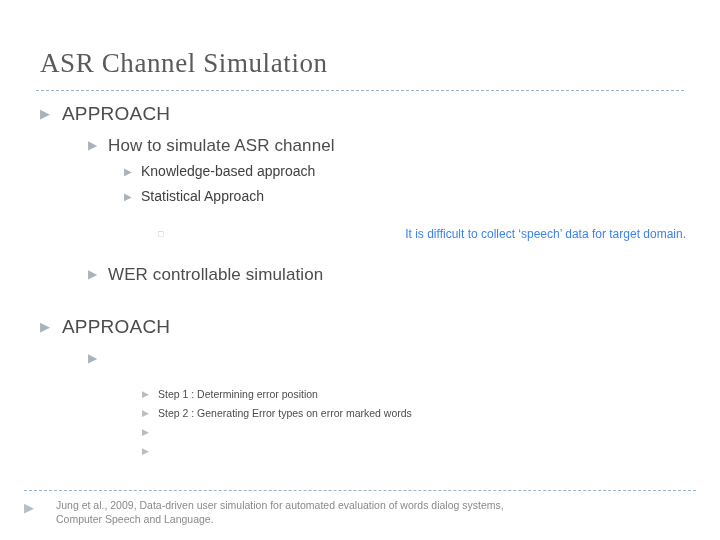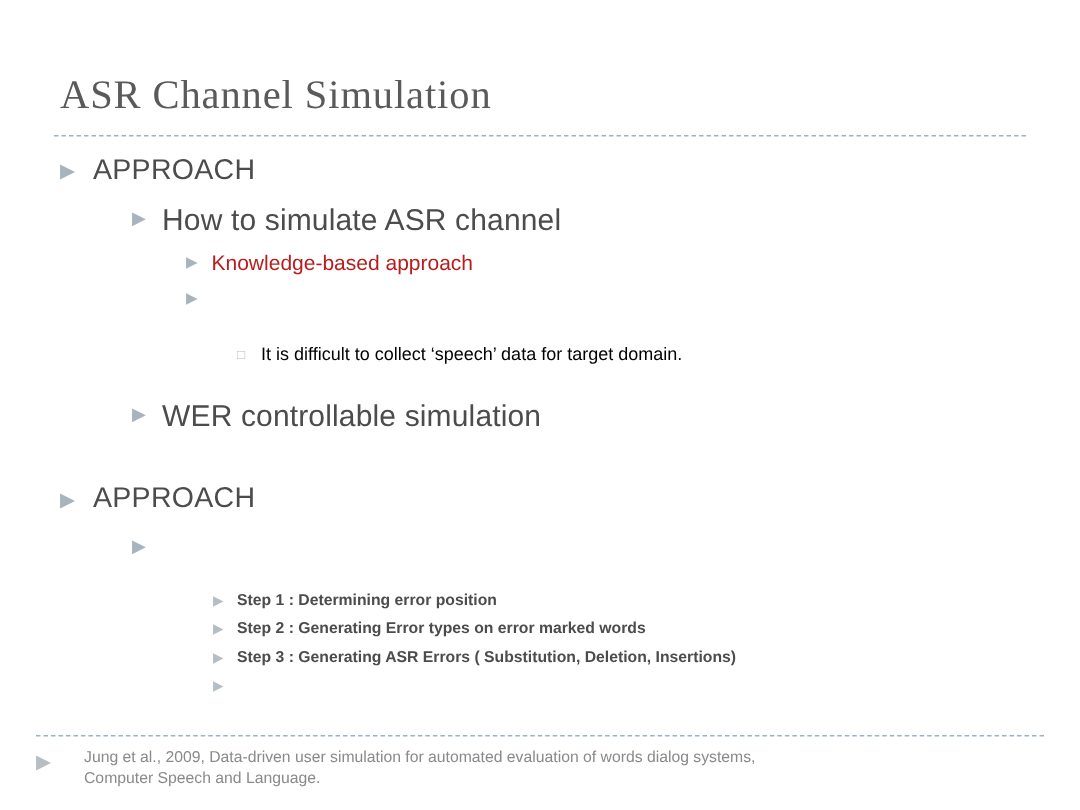--- a/index.html
+++ b/index.html
@@ -92,72 +92,72 @@
     margin-top: 9px;
     padding-left: 52px;
   }
   .lvl2 .bullet {
     width: 20px;
     font-size: 12px;
     color: #a8b4bd;
     padding-top: 3px;
   }
   .lvl2 .txt {
-    font-size: 20px;
+    font-size: 17px;
     color: #4c4c4c;
     letter-spacing: 0.1px;
   }
 
   
   .lvl3 {
     margin-top: 7px;
     padding-left: 88px;
   }
   .lvl3 .bullet {
     width: 17px;
     font-size: 10px;
     color: #a8b4bd;
     padding-top: 3px;
   }
   .lvl3 .txt {
     font-size: 14px;
-    color: #b91c1c;
+    color: #404040;
   }
 
   
   .lvl4 {
     margin-top: 8px;
     padding-left: 122px;
   }
   .lvl4 .bullet {
     width: 16px;
     font-size: 9px;
     color: #b5bec5;
     padding-top: 2px;
   }
   .lvl4 .txt {
     font-size: 12px;
-    color: #000000;
+    color: #3b82f6;
+    text-align: right;
   }
 
   
   .lvl5 {
     margin-top: 6px;
     padding-left: 106px;
   }
   .lvl5 .bullet {
     width: 16px;
     font-size: 9px;
     color: #b5bec5;
     padding-top: 1px;
   }
   .lvl5 .txt {
     font-size: 10.5px;
     color: #4c4c4c;
-    font-weight: bold;
   }
 
   .gap-lg { margin-top: 22px; }
   .gap-xl { margin-top: 30px; }
 
   
   .footer-rule {
     position: absolute;
     left: 24px;
     top: 490px;
@@ -211,20 +211,21 @@
       <span class="txt">How to simulate ASR channel</span>
     </div>
 
     <div class="row lvl3">
       <span class="bullet">▶</span>
       <span class="txt">Knowledge-based approach</span>
     </div>
 
     <div class="row lvl3">
       <span class="bullet">▶</span>
+      <span class="txt">Statistical Approach</span>
     </div>
 
     <div class="row lvl4 gap-lg">
       <span class="bullet">□</span>
       <span class="txt">It is difficult to collect ‘speech’ data for target domain.</span>
     </div>
 
     <div class="row lvl2 gap-lg">
       <span class="bullet">▶</span>
       <span class="txt">WER controllable simulation</span>
@@ -244,21 +245,20 @@
       <span class="txt">Step 1 : Determining error position</span>
     </div>
 
     <div class="row lvl5">
       <span class="bullet">▶</span>
       <span class="txt">Step 2 : Generating Error types on error marked words</span>
     </div>
 
     <div class="row lvl5">
       <span class="bullet">▶</span>
-      <span class="txt">Step 3 : Generating ASR Errors ( Substitution, Deletion, Insertions)</span>
     </div>
 
     <div class="row lvl5">
       <span class="bullet">▶</span>
     </div>
 
   </div>
 
   <div class="footer-rule"></div>
 

